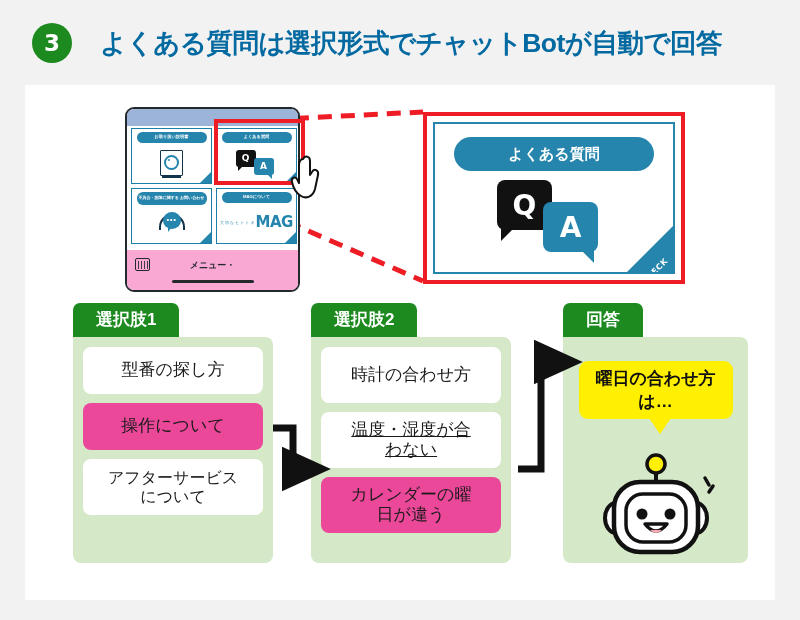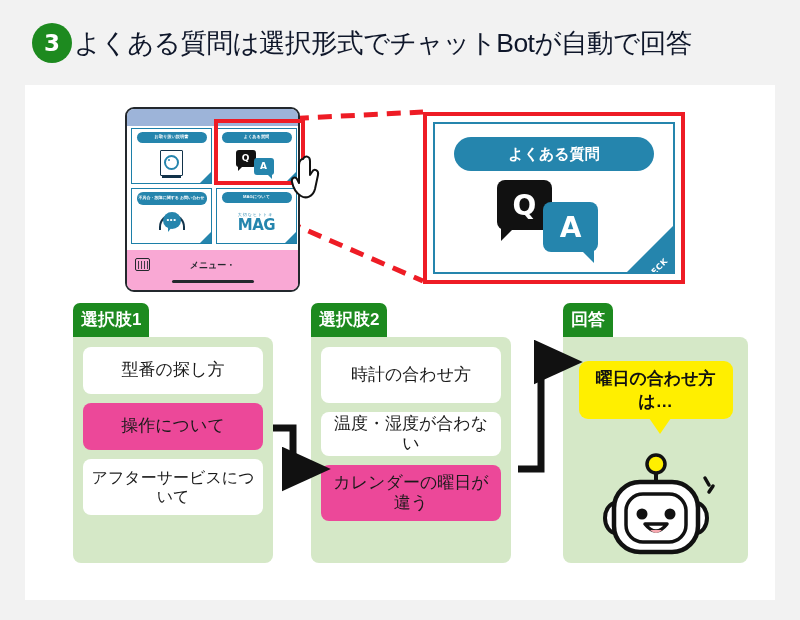--- a/index.html
+++ b/index.html
@@ -17,21 +17,21 @@
     display:flex;align-items:center;padding-left:32px;box-sizing:border-box;
   }
   .step-badge{
     width:40px;height:40px;border-radius:50%;
     background:#1d8a1f;color:#fff;
     display:flex;align-items:center;justify-content:center;
     font-size:23px;font-weight:bold;flex:0 0 auto;
     font-family:"DejaVu Sans",sans-serif;
   }
   .header-title{
-    margin-left:2px;color:#0f172a;font-weight:normal;
+    margin-left:28px;color:#0369a1;font-weight:bold;
     font-size:26.5px;letter-spacing:-0.5px;white-space:nowrap;
   }
 
   
   .card{
     position:absolute;left:25px;top:85px;width:750px;height:515px;
     background:#ffffff;
   }
 
   
@@ -93,21 +93,21 @@
   .icon-chat{position:relative;width:26px;height:22px;}
   .chat-bub{position:absolute;left:4px;top:0;width:18px;height:17px;border-radius:50% 50% 50% 50%;
     background:#2585ad;display:flex;align-items:center;justify-content:center;}
   .chat-bub:after{content:"";position:absolute;left:5px;bottom:-3px;border-style:solid;border-width:5px 4px 0 0;
     border-color:#2585ad transparent transparent transparent;}
   .chat-dots{color:#fff;font-size:8px;letter-spacing:0.5px;line-height:1;}
   .headband{position:absolute;left:0;top:2px;width:26px;height:16px;
     border:2.4px solid #12334a;border-radius:13px 13px 0 0;border-bottom:none;box-sizing:border-box;}
 
   
-  .mag-wrap{display:flex;flex-direction:column;justify-content:center;}
+  .mag-wrap{display:flex;flex-direction:row;align-items:center;justify-content:center;}
   .mag-sub{font-size:4px;color:#2585ad;letter-spacing:1px;margin-bottom:1px;}
   .mag-logo{font-size:15px;font-weight:bold;color:#2585ad;letter-spacing:-0.5px;line-height:1;
     font-family:"DejaVu Sans",sans-serif;}
 
   .phone-bottom{
     position:absolute;left:0;bottom:0;width:100%;height:40px;background:#f9a8d4;
   }
   .kb-icon{position:absolute;left:8px;top:8px;width:13px;height:11px;border:1.4px solid #23282d;border-radius:2px;}
   .kb-icon:before{content:"";position:absolute;left:1.5px;top:1.5px;right:1.5px;bottom:1.5px;
     background:repeating-linear-gradient(to right,#23282d 0 1px,transparent 1px 3px);opacity:.85;}
@@ -159,42 +159,42 @@
     position:absolute;right:3px;bottom:9px;color:#fff;font-size:8px;font-weight:bold;
     letter-spacing:.5px;transform:rotate(-45deg);transform-origin:100% 100%;
     font-family:"DejaVu Sans",sans-serif;
   }
 
   
   .flow{position:absolute;left:0;top:218px;width:750px;height:290px;}
   .col{position:absolute;top:0;}
   .col-head{
     display:inline-block;background:#1d8a1f;color:#fff;font-weight:bold;font-size:17px;
-    padding:5px 8px 6px;border-radius:7px 7px 0 0;
+    padding:5px 23px 6px;border-radius:7px 7px 0 0;
   }
   .col-body{
     background:#d5e8c7;border-radius:0 8px 8px 8px;padding:10px;box-sizing:border-box;
   }
   .opt{
     background:#fff;border-radius:8px;margin-bottom:9px;
     display:flex;align-items:center;justify-content:center;text-align:center;
-    font-size:17px;color:#1a1a1a;line-height:1.2;padding:9px 6px;box-sizing:border-box;
+    font-size:17px;color:#1a1a1a;line-height:1.2;padding:9px 22px;box-sizing:border-box;
   }
   .opt.hl{background:#ec4899;font-weight:normal;}
   .opt:last-child{margin-bottom:0;}
 
   .col1{left:48px;width:200px;}
   .col1 .col-body{width:200px;height:226px;}
   .col1 .opt{height:47px;}
   .col1 .opt:nth-child(3){height:56px;font-size:16px;}
 
   .col2{left:286px;width:200px;}
   .col2 .col-body{width:200px;height:226px;}
   .col2 .opt{height:56px;}
-  .col2 .opt:nth-child(2){height:44px;}
+  .col2 .opt:nth-child(2){height:56px;text-decoration:underline;}
   .col2 .opt:nth-child(3){height:56px;}
 
   .col3{left:538px;width:185px;}
   .col3 .col-body{width:185px;height:226px;position:relative;}
 
   
   .ans-bubble{
     position:relative;background:#ffef00;border-radius:9px;
     margin:14px auto 0;width:154px;min-height:44px;
     display:flex;align-items:center;justify-content:center;

